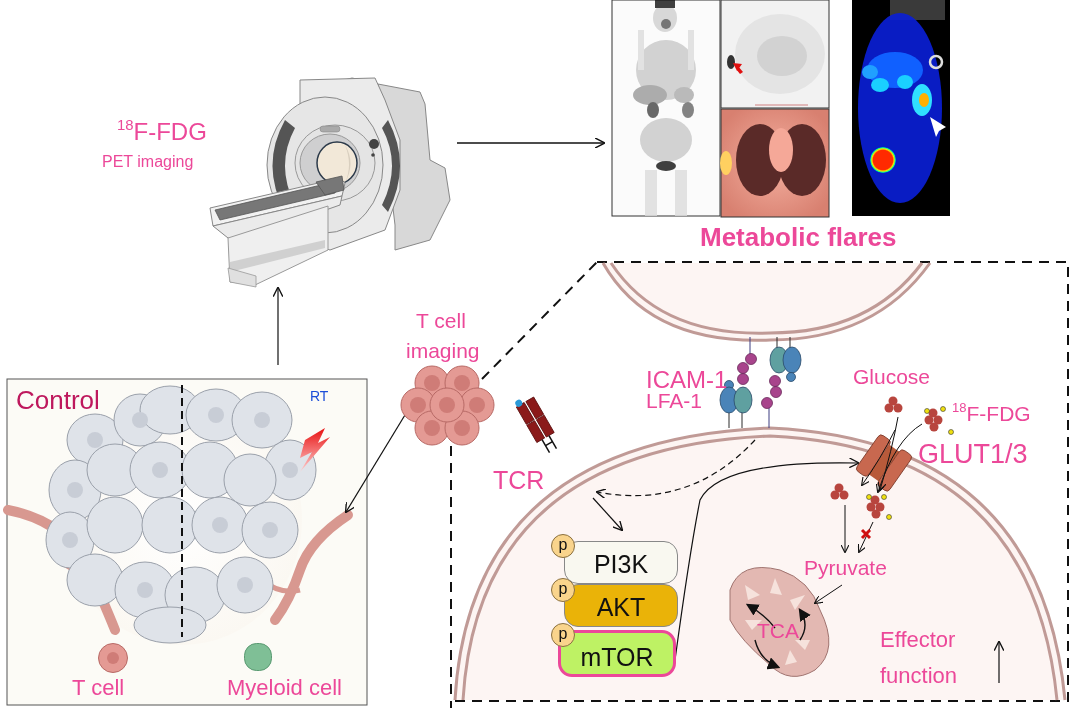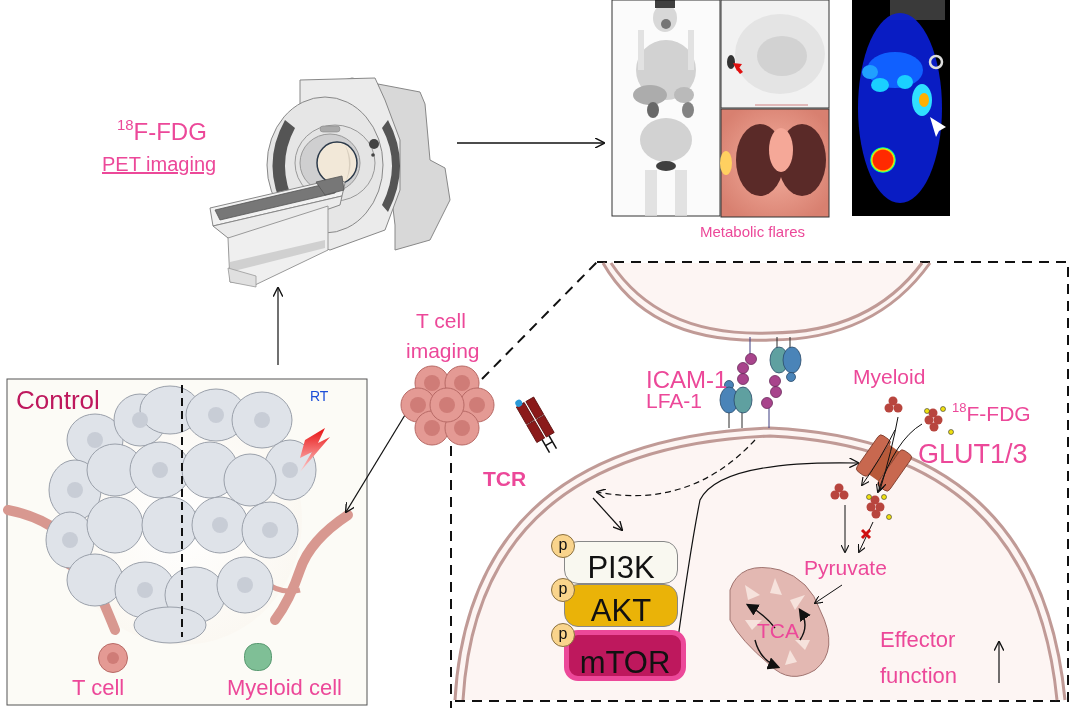--- a/index.html
+++ b/index.html
@@ -1,21 +1,21 @@
 <!DOCTYPE html>
 <html><head>
 <meta charset="utf-8">
 <style>
   html, body { margin:0; padding:0; background:#ffffff; }
   body { width:1079px; height:716px; position:relative; overflow:hidden; font-family:"Liberation Sans", sans-serif; color:#111; }
   .abs { position:absolute; }
   .lbl { position:absolute; font-family:"Liberation Sans", sans-serif; color:#ec4899; white-space:nowrap; line-height:1; }
   sup { font-size:0.62em; vertical-align:0.7em; line-height:0; }
   svg { position:absolute; left:0; top:0; }
-  .box-label { position:absolute; font-size:31px; text-align:center; line-height:1; }
+  .box-label { position:absolute; font-size:25px; text-align:center; line-height:1; }
 </style>
 </head>
 <body>
 
 <svg width="1079" height="716" viewBox="0 0 1079 716">
   <defs>
     <marker id="arr" viewBox="0 0 10 10" refX="9" refY="5" markerWidth="8" markerHeight="8" orient="auto-start-reverse">
       <path d="M0,0 L10,5 L0,10" fill="none" stroke="#111" stroke-width="1.4"></path>
     </marker>
     <marker id="arrSolid" viewBox="0 0 10 10" refX="8" refY="5" markerWidth="9" markerHeight="9" orient="auto">
@@ -292,54 +292,54 @@
     <path d="M775,628 Q765,615 748,605" fill="none" stroke="#111" stroke-width="1.4" marker-end="url(#arrSolid)"></path>
     <path d="M755,640 Q760,660 778,667" fill="none" stroke="#111" stroke-width="1.4" marker-end="url(#arrSolid)"></path>
     <path d="M800,640 Q810,625 800,610" fill="none" stroke="#111" stroke-width="1.4" marker-end="url(#arrSolid)"></path>
     <line x1="842" y1="585" x2="815" y2="603" stroke="#111" stroke-width="1" marker-end="url(#arr)"></line>
 
     <line x1="999" y1="683" x2="999" y2="642" stroke="#111" stroke-width="1.2" marker-end="url(#arr)"></line>
   </g>
 </svg>
 
 <div class="lbl" style="left:117px;top:120px;font-size:24px;"><sup>18</sup><span>F-FDG</span></div>
-<div class="lbl" style="left:102px;top:154px;font-size:20px;text-decoration:underline;">PET imaging</div>
-
-<div class="lbl" style="left:700px;top:224px;font-size:15px;">Metabolic flares</div>
+<div class="lbl" style="left:102px;top:154px;font-size:16px;">PET imaging</div>
+
+<div class="lbl" style="left:700px;top:224px;font-size:26px;font-weight:bold;">Metabolic flares</div>
 
 <div class="lbl" style="left:16px;top:387px;font-size:26px;color:#be185d;text-align:center;">Control</div>
 <div class="lbl" style="left:310px;top:389px;font-size:14px;color:#1d4ed8;">RT</div>
 
 <div class="abs" style="left:98px;top:643px;width:28px;height:28px;border-radius:50%;background:#e49a94;border:1px solid #b86a66;">
     <div style="position:absolute;left:8px;top:8px;width:12px;height:12px;border-radius:50%;background:#cf7c77;"></div>
   </div>
 <div class="abs" style="left:244px;top:643px;width:26px;height:26px;border-radius:45%;background:#7fbf96;border:1px solid #5a9a72;"></div>
 <div class="lbl" style="left:72px;top:677px;font-size:22px;">T cell</div>
 <div class="lbl" style="left:187px;top:677px;font-size:22px;margin-left:40px;">Myeloid cell</div>
 
 <div class="lbl" style="left:416px;top:310px;font-size:21px;">T cell</div>
 <div class="lbl" style="left:406px;top:340px;font-size:21px;">imaging</div>
 
 <div class="lbl" style="left:646px;top:368px;font-size:24px;">ICAM-1</div>
 <div class="lbl" style="left:646px;top:390px;font-size:21px;">LFA-1</div>
-<div class="lbl" style="left:483px;top:468px;font-size:21px;font-weight:bold;">TCR</div>
-<div class="lbl" style="left:853px;top:366px;font-size:21px;">Myeloid</div>
+<div class="lbl" style="left:493px;top:468px;font-size:25px;">TCR</div>
+<div class="lbl" style="left:853px;top:366px;font-size:21px;">Glucose</div>
 <div class="lbl" style="left:952px;top:403px;font-size:21px;"><sup>18</sup><span>F-FDG</span></div>
 <div class="lbl" style="left:918px;top:441px;font-size:27px;">GLUT1/3</div>
 <div class="lbl" style="left:804px;top:557px;font-size:21px;">Pyruvate</div>
 <div class="lbl" style="left:757px;top:620px;font-size:21px;">TCA</div>
 <div class="lbl" style="left:880px;top:629px;font-size:22px;">Effector</div>
 <div class="lbl" style="left:880px;top:665px;font-size:22px;text-align:center;">function</div>
 
 <div class="abs" style="left:545px;top:541px;">
   <div class="abs" style="left:19px;top:0;width:112px;height:41px;border:1px solid #888;border-radius:14px;background:#f9f8f0;">
     <div class="box-label" style="left:0;right:0;top:10px;">PI3K</div>
   </div>
   <div class="abs" style="left:19px;top:43px;width:112px;height:41px;border:1px solid #888;border-radius:14px;background:#eab308;">
     <div class="box-label" style="left:0;right:0;top:10px;">AKT</div>
   </div>
-  <div class="abs" style="left:19px;top:89px;width:112px;height:41px;border:5px solid #ec4899;border-radius:14px;background:#be185d;">
+  <div class="abs" style="left:13px;top:89px;width:112px;height:41px;border:3px solid #ec4899;border-radius:14px;background:#bef264;">
     <div class="box-label" style="left:0;right:0;top:12px;">mTOR</div>
   </div>
   <div class="abs" style="left:6px;top:-7px;width:22px;height:22px;border-radius:50%;background:#f9d48c;border:1px solid #8a7040;font-size:16px;text-align:center;line-height:20px;">p</div>
   <div class="abs" style="left:6px;top:37px;width:22px;height:22px;border-radius:50%;background:#f9d48c;border:1px solid #8a7040;font-size:16px;text-align:center;line-height:20px;">p</div>
   <div class="abs" style="left:6px;top:82px;width:22px;height:22px;border-radius:50%;background:#f9d48c;border:1px solid #8a7040;font-size:16px;text-align:center;line-height:20px;">p</div>
 </div>
 
 </body></html>

